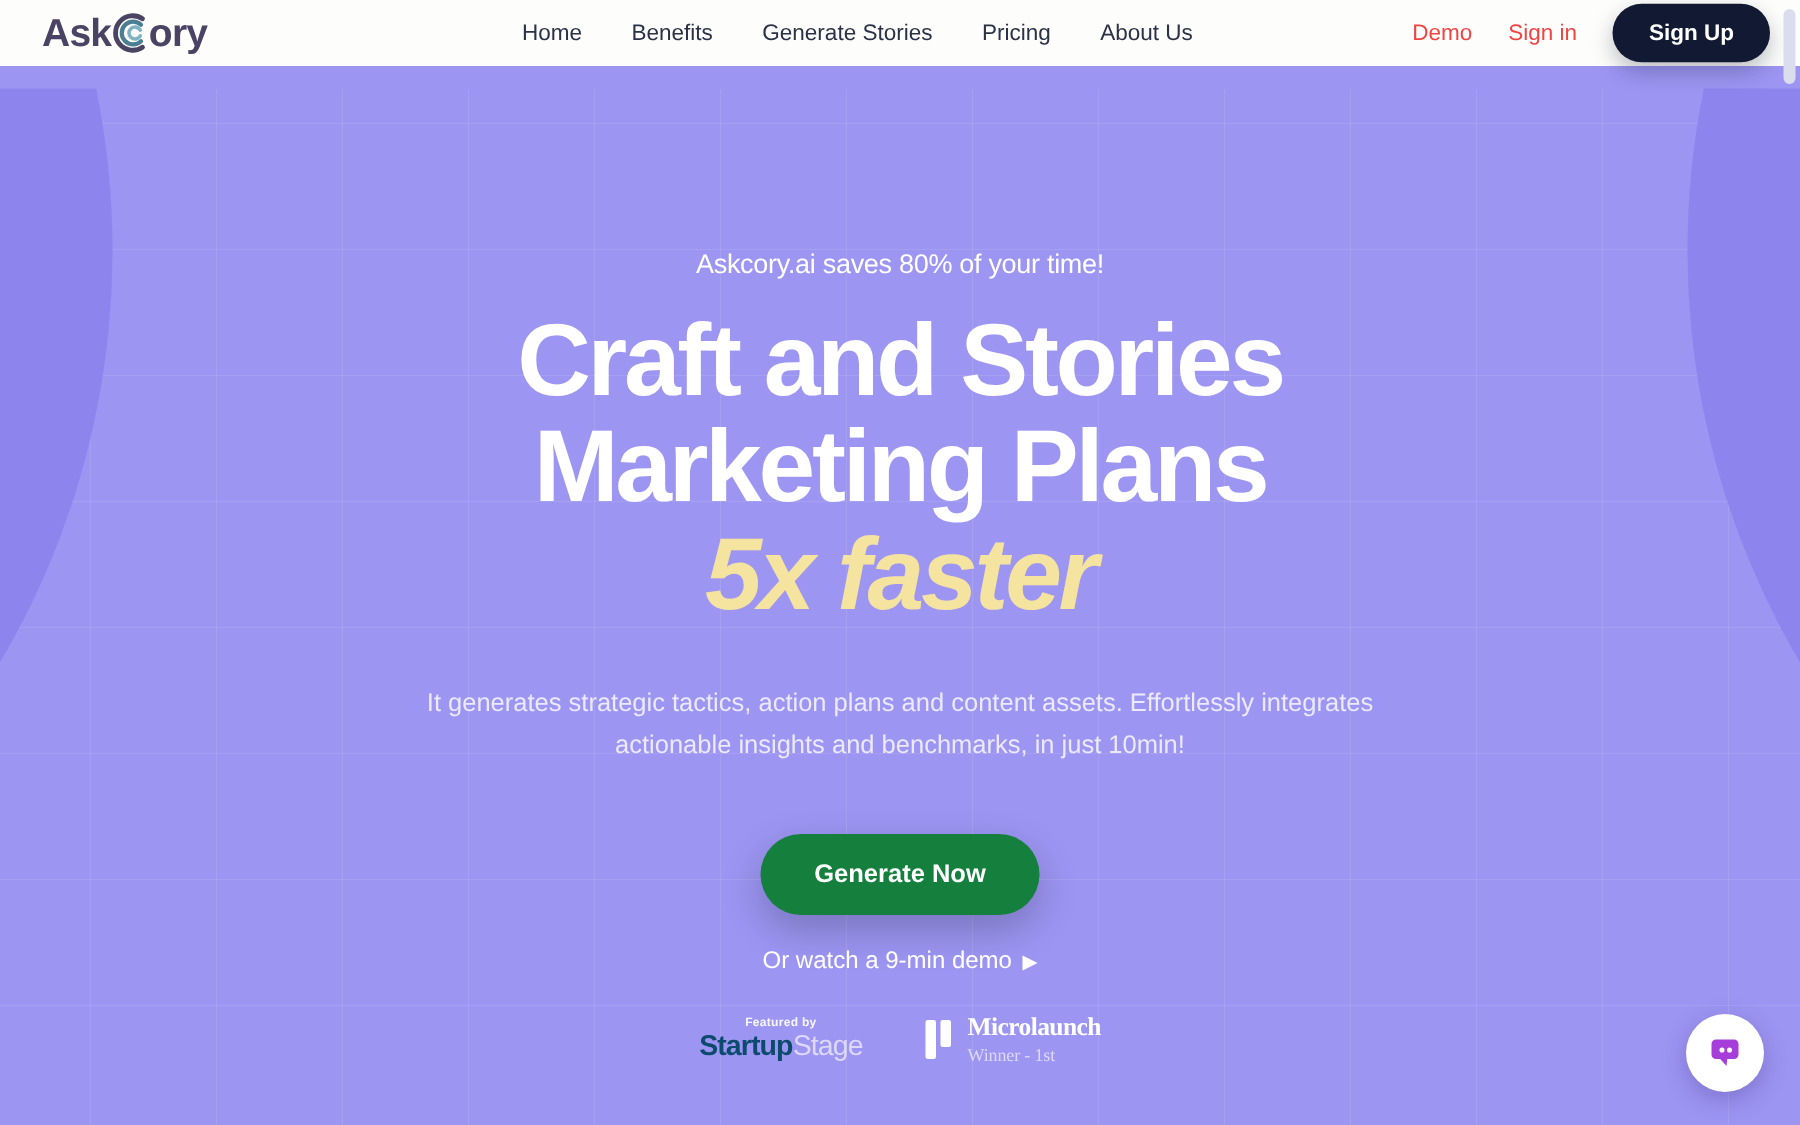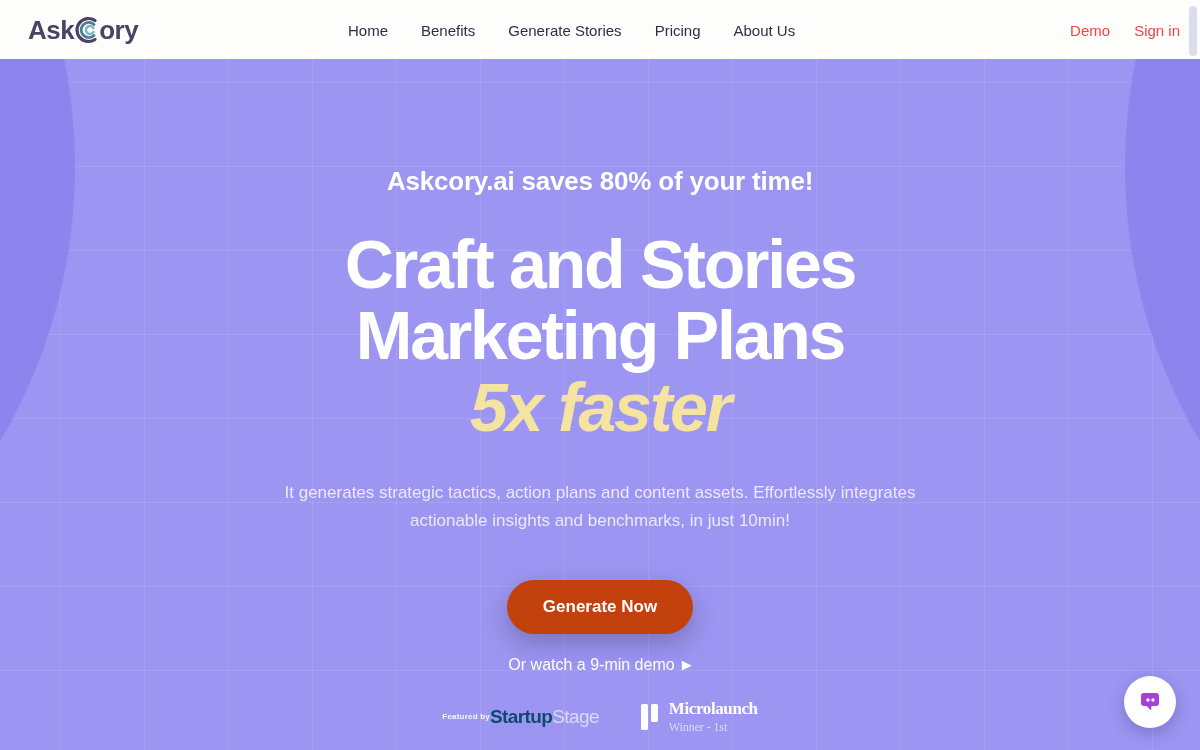--- a/index.html
+++ b/index.html
@@ -6,21 +6,21 @@
   html, body { width:1200px; height:750px; overflow:hidden; }
   body {
     font-family:"Liberation Sans", sans-serif;
     background:#9c95f2;
     position:relative;
   }
 
   
   .header {
     position:absolute; top:0; left:0;
-    width:1200px; height:59px;
+    width:1200px; height:44px;
     background:#fdfdfb;
     display:flex; align-items:center;
     z-index:30;
   }
   .logo {
     position:absolute; left:28px; top:50%;
     transform:translateY(-50%);
     display:flex; align-items:center;
     font-size:26px; font-weight:700;
     letter-spacing:-0.5px;
@@ -92,60 +92,60 @@
   
   .hero {
     position:absolute; top:59px; left:0;
     width:1200px; height:691px;
     z-index:10;
     display:flex; flex-direction:column;
     align-items:center;
     padding-top:107px;
   }
   .tagline {
-    font-size:26px; font-weight:700;
+    font-size:18px; font-weight:400;
     color:#ffffff; letter-spacing:-0.2px;
-    margin-bottom:32px;
+    margin-bottom:18px;
   }
   .headline {
     font-size:68px; font-weight:800;
     color:#ffffff; line-height:1.04;
     letter-spacing:-2.2px; text-align:center;
   }
   .headline .accent {
     color:#f5e3a0; font-style:italic;
     display:block; margin-top:2px;
   }
   .subtext {
     margin-top:36px;
     font-size:17px; color:#ece9fd;
     line-height:1.66; text-align:center;
     max-width:680px; font-weight:400;
   }
   .generate-btn {
     margin-top:44px;
-    background:#c2410c; color:#ffffff;
+    background:#15803d; color:#ffffff;
     font-size:17px; font-weight:600;
     border:none; border-radius:30px;
     padding:17px 36px; cursor:pointer;
     box-shadow:0 10px 26px rgba(0,0,0,0.22);
   }
   .demo-link {
     margin-top:22px; font-size:16px;
     color:#ffffff; text-decoration:none;
     display:flex; align-items:center; gap:7px;
   }
   .demo-link .play { font-size:13px; line-height:1; }
 
   
   .badges {
     margin-top:26px;
     display:flex; align-items:center; gap:42px;
   }
-  .badge-ss { display:flex; flex-direction:row; align-items:center; }
+  .badge-ss { display:flex; flex-direction:column; align-items:center; }
   .badge-ss .feat {
     font-size:8px; color:#ffffff;
     letter-spacing:0.2px; font-weight:600;
     margin-bottom:1px; opacity:0.92;
   }
   .badge-ss .name { font-size:19px; letter-spacing:-0.6px; }
   .badge-ss .name b { color:#0c4a6e; font-weight:800; }
   .badge-ss .name span { color:#ddd8f8; font-weight:400; }
 
   .badge-ml { display:flex; align-items:center; gap:11px;font-family:Liberation Serif, serif; }
@@ -206,20 +206,21 @@
     <a href="#">Home</a>
     <a href="#">Benefits</a>
     <a href="#">Generate Stories</a>
     <a href="#">Pricing</a>
     <a href="#">About Us</a>
   </nav>
 
   <div class="nav-right">
     <a class="plain" href="#">Demo</a>
     <a class="plain" href="#">Sign in</a>
+    <button class="signup-btn">Sign Up</button>
   </div>
 
 </div>
 
 <div class="bg">
   <div class="grid"></div>
   <div class="arc-left"></div>
   <div class="arc-right"></div>
 </div>
 

